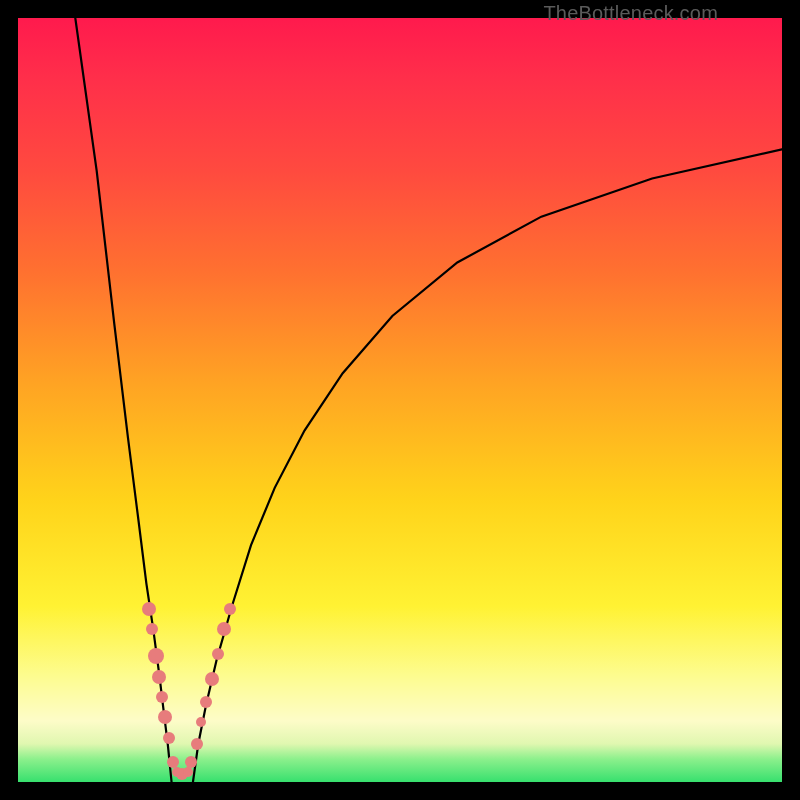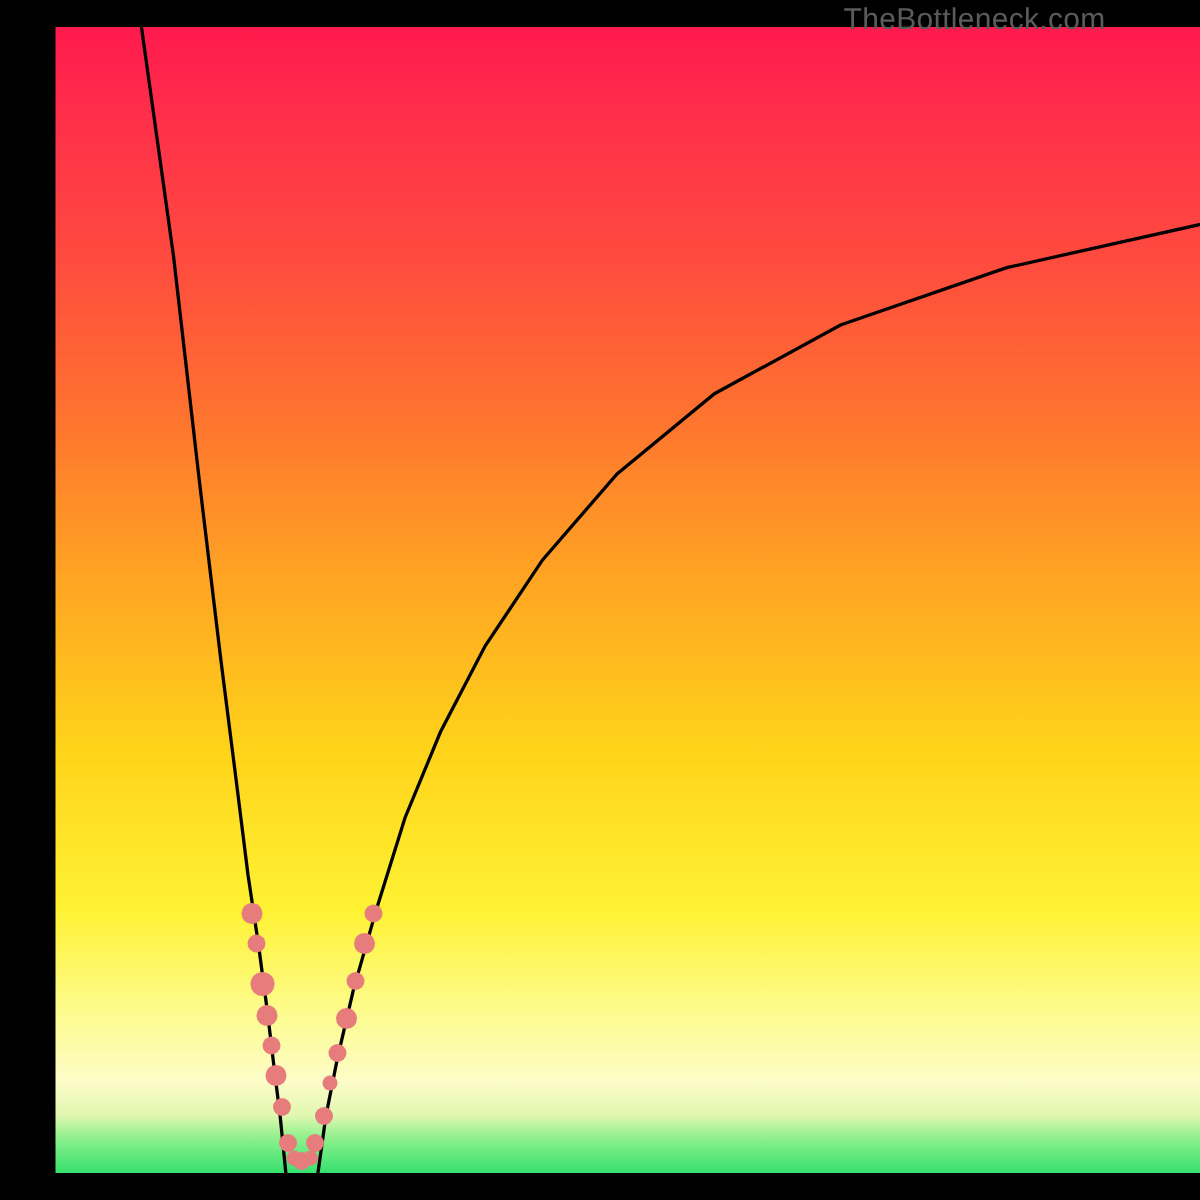--- a/index.html
+++ b/index.html
@@ -9,21 +9,20 @@
     height: 800px;
     overflow: hidden;
     font-family: Arial, Helvetica, sans-serif;
     background: #000;
   }
   .frame {
     position: relative;
     width: 736px;
     height: 800px;
     background: #000;
-    margin-left: 19px;
   }
   .plot-area {
     position: absolute;
     
     left: 18px;
     top: 18px;
     width: 764px;
     height: 764px;
     
     background: linear-gradient(

